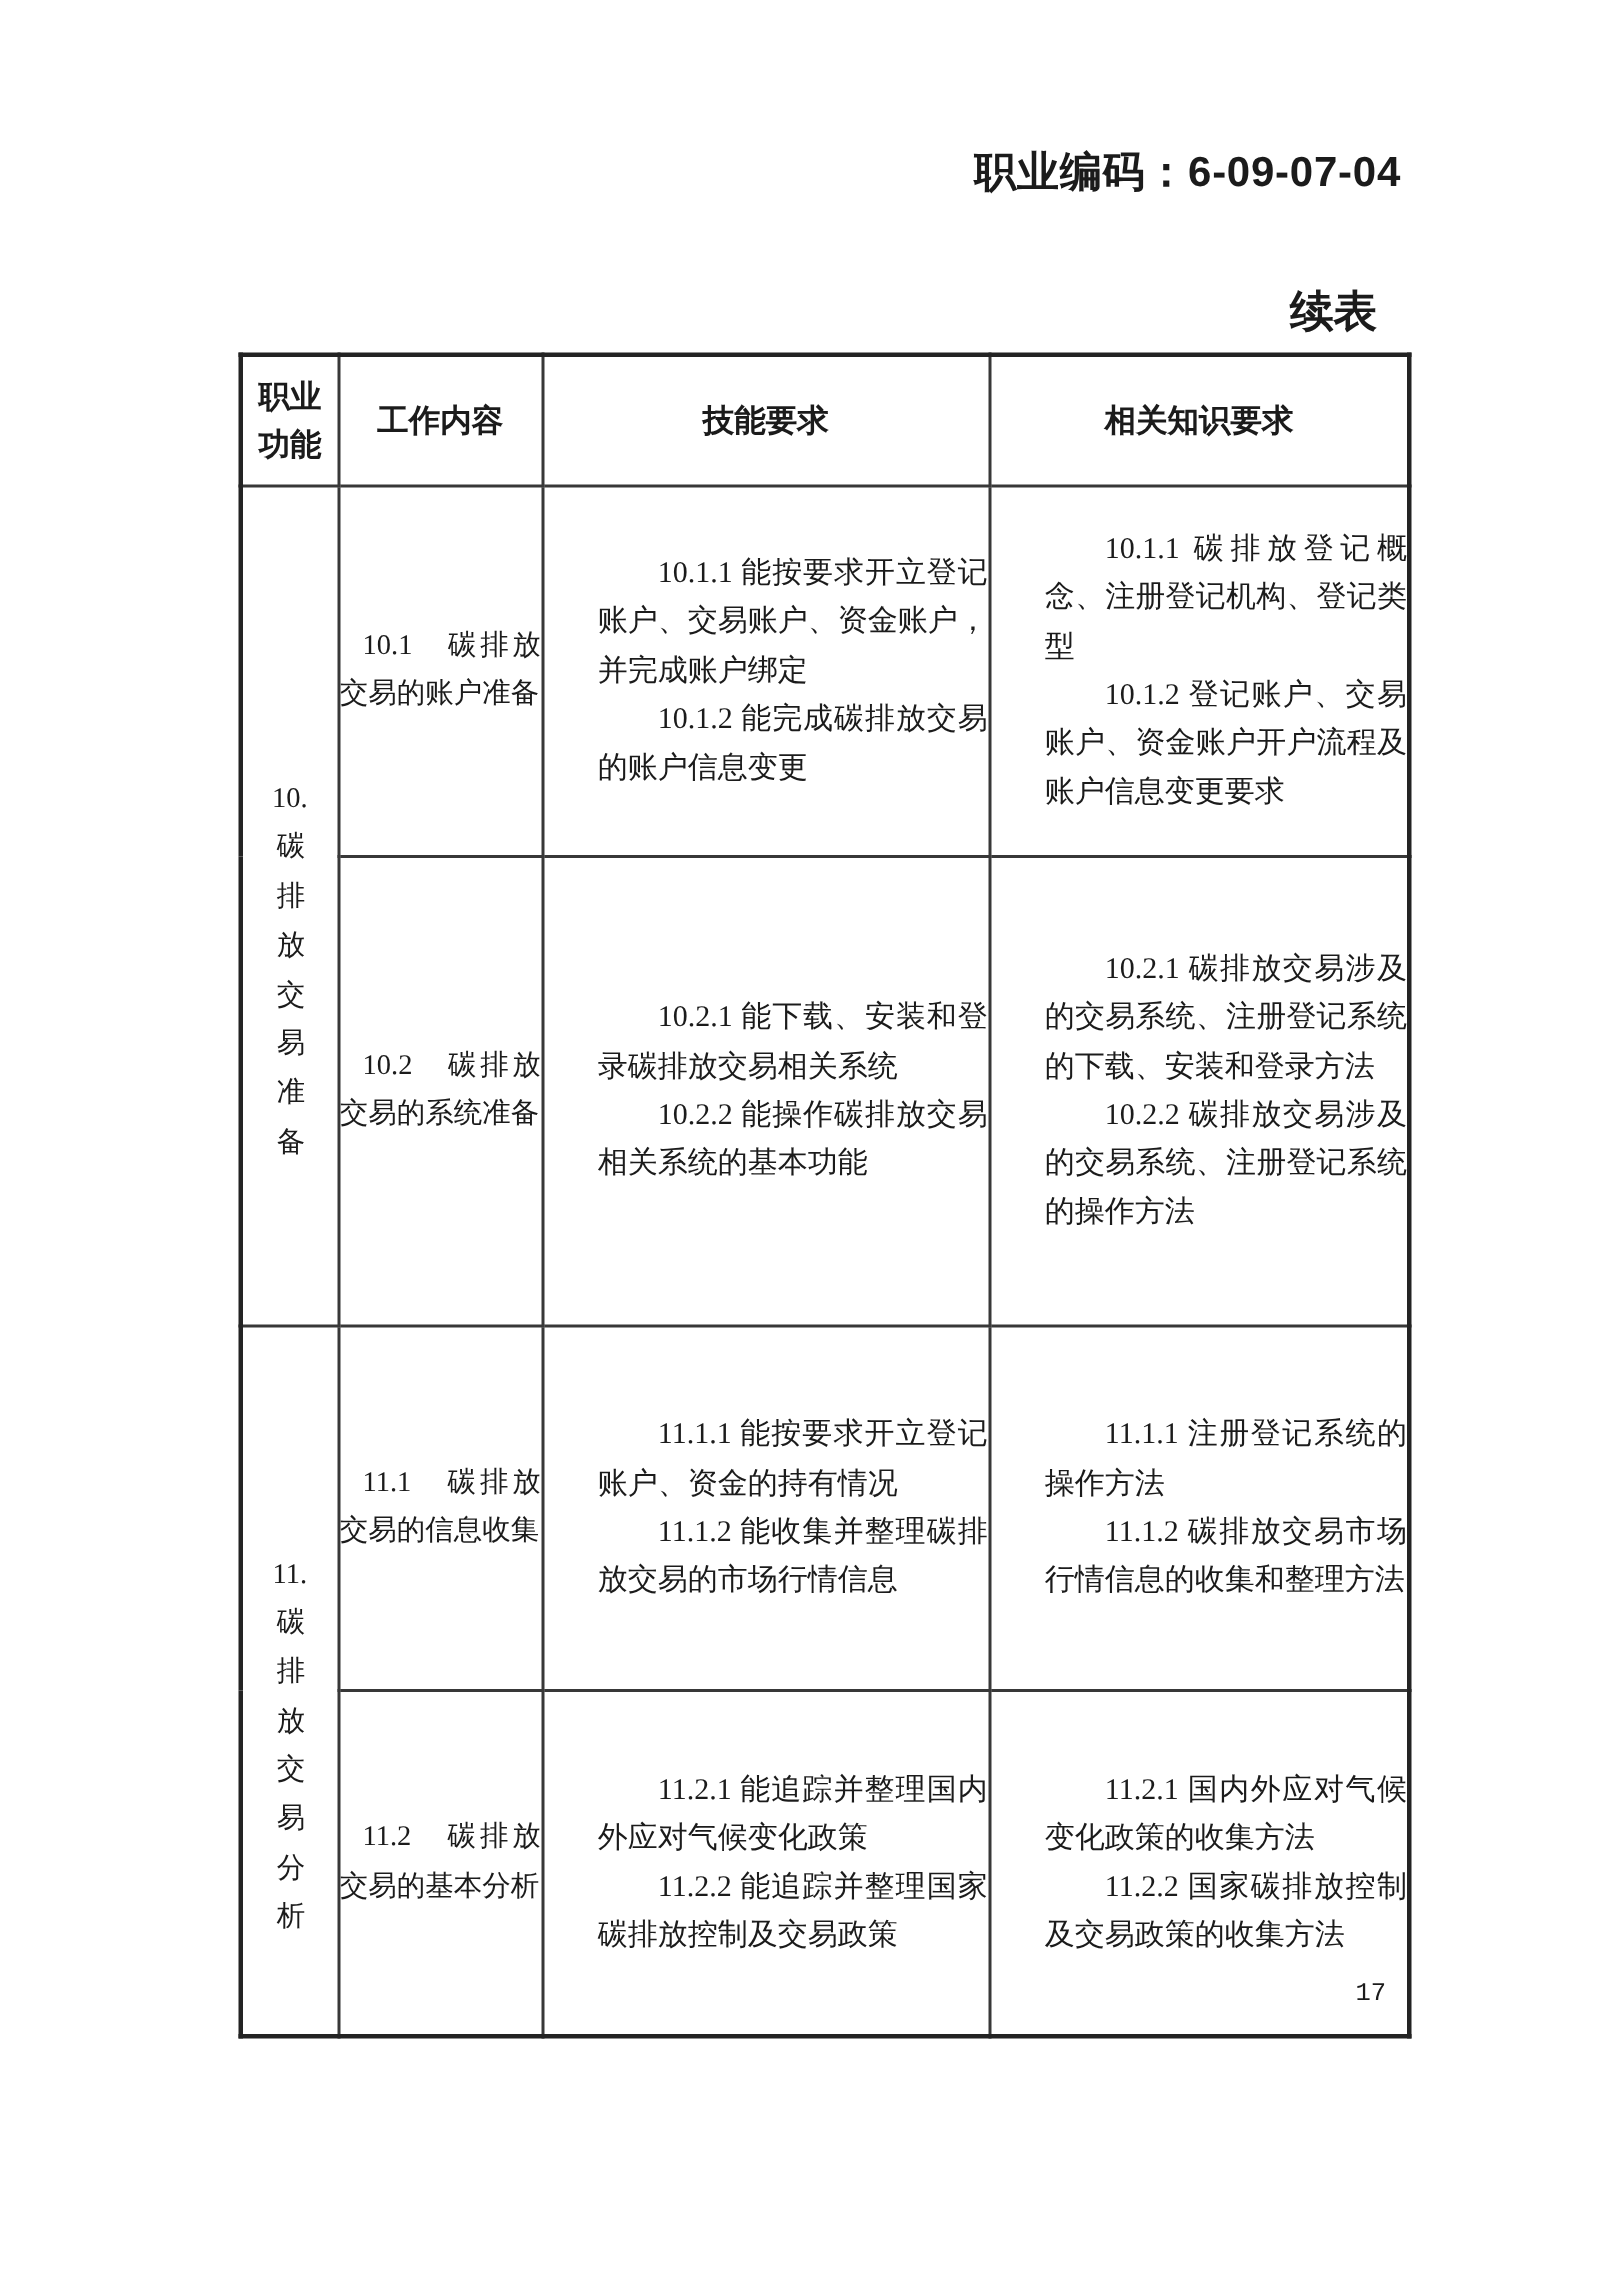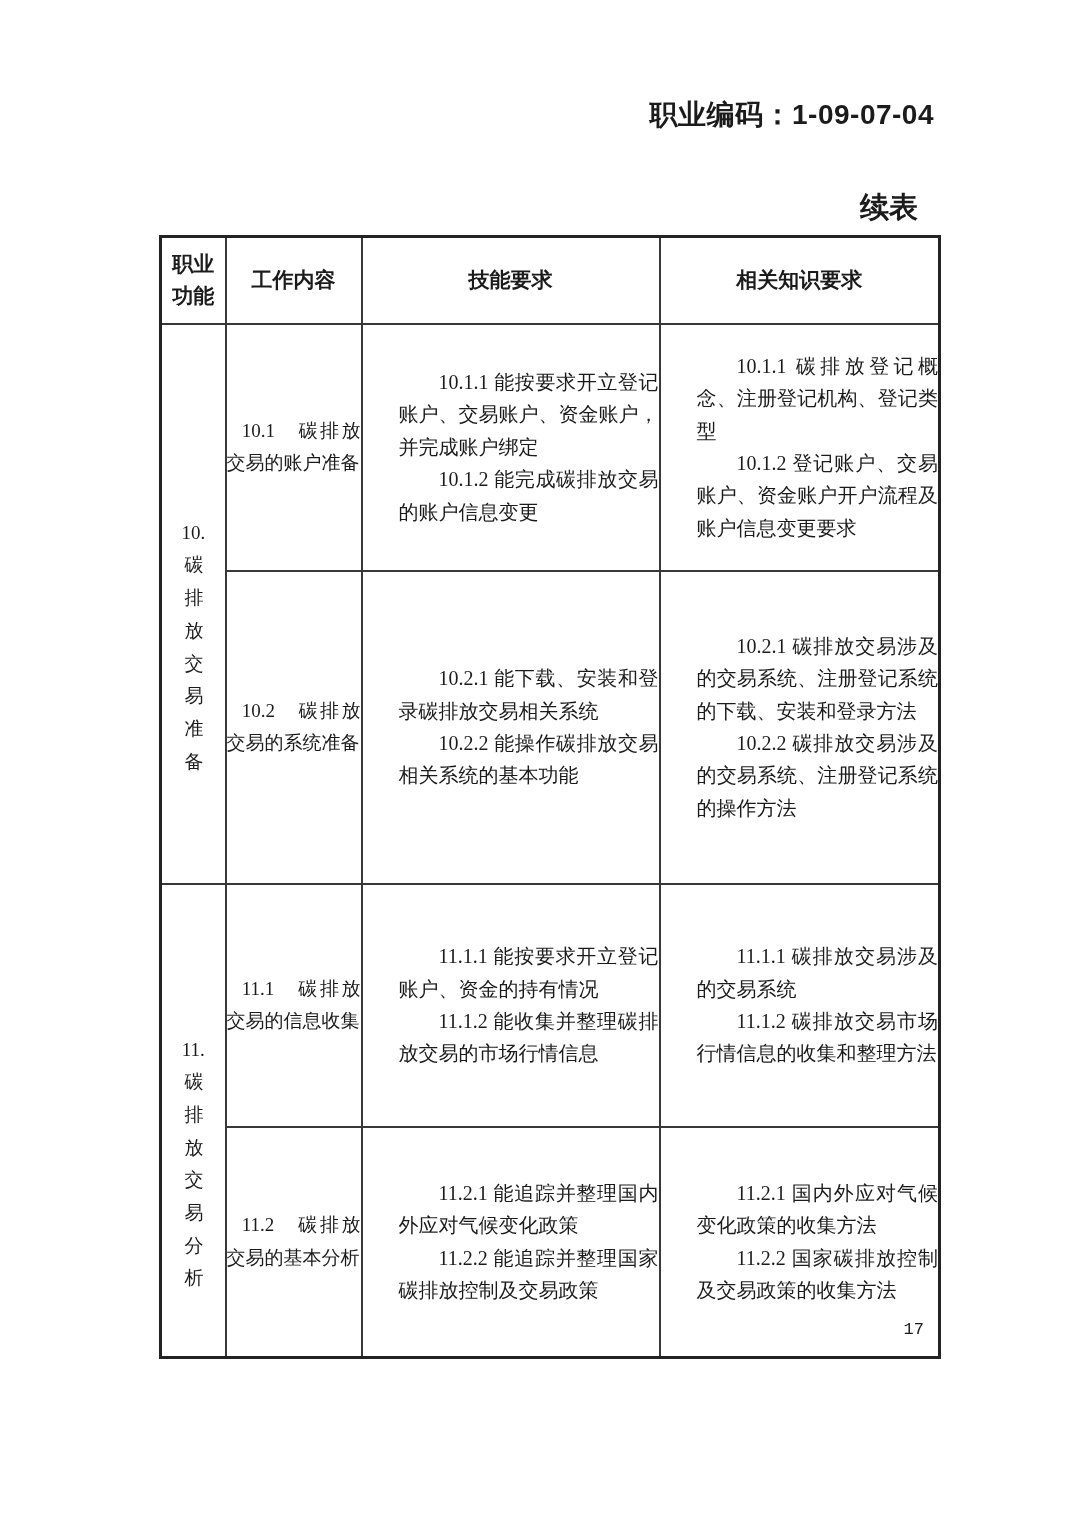--- a/index.html
+++ b/index.html
@@ -94,21 +94,21 @@
     position: absolute;
     top: 1320px;
     right: 156px;
     font-size: 17px;
     font-family: Liberation Mono, monospace;
   }
 </style>
 </head>
 <body>
 
-<div class="page-code">职业编码：1-09-07-04</div>
+<div class="page-code">职业编码：6-09-07-04</div>
 <div class="continued-label">续表</div>
 
 <table class="doc-table">
   <colgroup>
     <col style="width:65px">
     <col style="width:136px">
     <col style="width:298px">
     <col style="width:280px">
   </colgroup>
 
@@ -165,21 +165,21 @@
       </div>
     </td>
     <td class="work-cell">
       <p>11.1　碳排放交易的信息收集</p>
     </td>
     <td class="text-cell">
       <p>11.1.1 能按要求开立登记账户、资金的持有情况</p>
       <p>11.1.2 能收集并整理碳排放交易的市场行情信息</p>
     </td>
     <td class="text-cell">
-      <p>11.1.1 碳排放交易涉及的交易系统</p>
+      <p>11.1.1 注册登记系统的操作方法</p>
       <p>11.1.2 碳排放交易市场行情信息的收集和整理方法</p>
     </td>
   </tr>
 
   <tr class="r-row-11-2">
     <td class="work-cell">
       <p>11.2　碳排放交易的基本分析</p>
     </td>
     <td class="text-cell">
       <p>11.2.1 能追踪并整理国内外应对气候变化政策</p>

